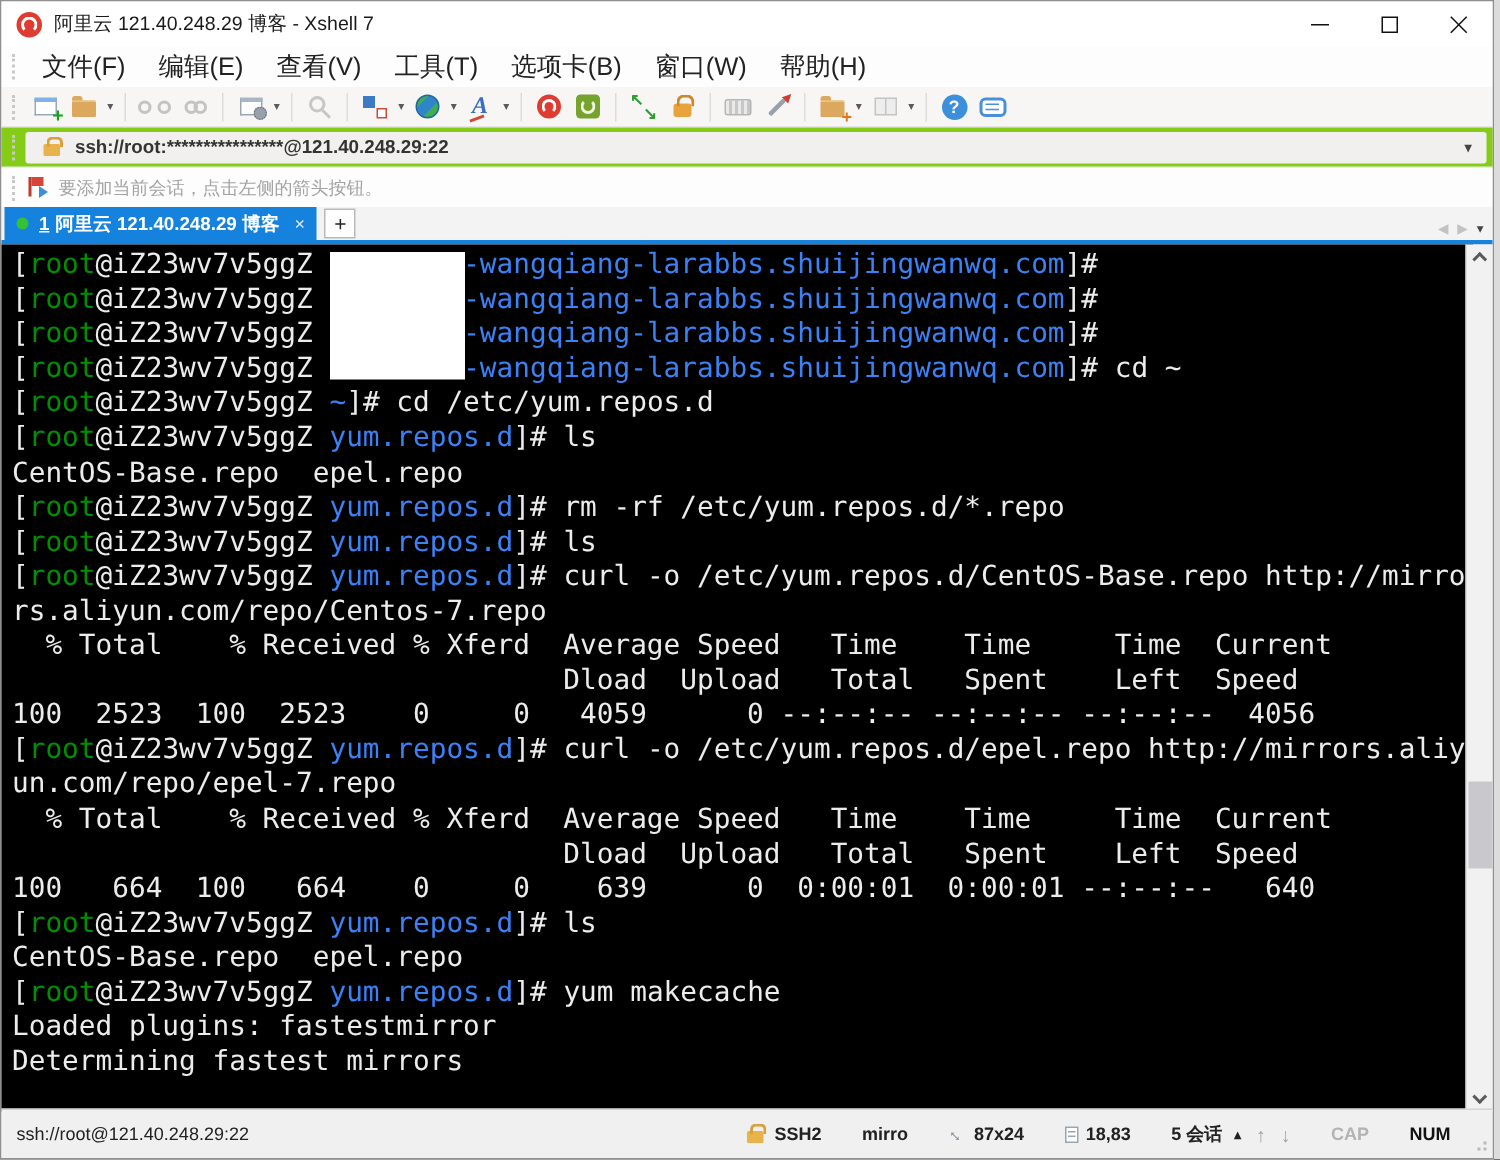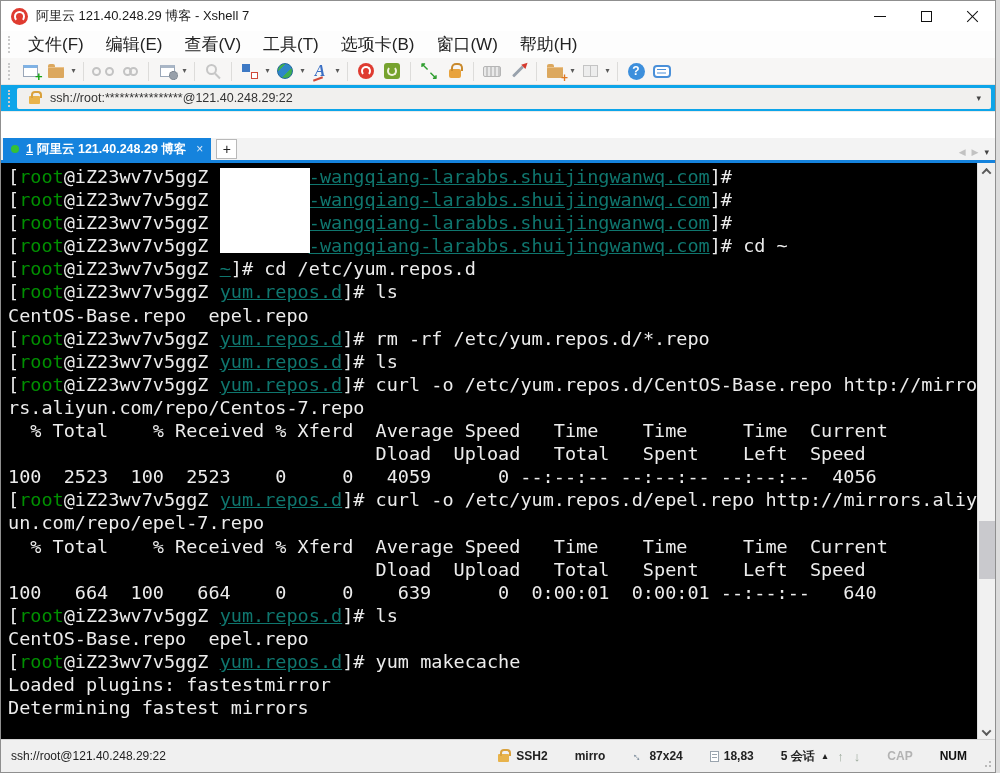--- a/index.html
+++ b/index.html
@@ -61,21 +61,21 @@
   .ic-kbd { width:18px; height:11px; border:1px solid #b5b5b5; border-radius:2px; background:repeating-linear-gradient(90deg,#e9e9e9 0 2px,#c7c7c7 2px 4px); }
   .ic-pen { width:14px; height:3px; background:#98a1ac; transform:rotate(-45deg); position:relative; border-radius:1px; }
   .ic-pen::after { content:""; position:absolute; right:-6px; top:-1.5px; border-left:6px solid #d43a2f; border-top:3px solid transparent; border-bottom:3px solid transparent; }
   .ic-grid { width:15px; height:12px; border:1px solid #c4c4c4; background:#ededed; position:relative; }
   .ic-grid::after { content:""; position:absolute; left:6px; top:0; bottom:0; width:1px; background:#c4c4c4; }
   .ic-help { width:17px; height:17px; border-radius:50%; background:#3d8fdc; color:#fff; font-weight:bold; font-size:12px; display:flex; align-items:center; justify-content:center; }
   .ic-feedback { width:18px; height:13px; border:2px solid #4a90d9; border-radius:4px; background:#fff; position:relative; }
   .ic-feedback::after { content:""; position:absolute; left:2px; top:2px; width:9px; height:1.5px; background:#4a90d9; box-shadow:0 3.5px 0 #4a90d9; }
 
   
-  .addressbar { position:absolute; left:0; top:84px; right:0; height:27px; background:#0ea5e9; border-bottom:1px solid #ecebe9; display:flex; align-items:center; }
+  .addressbar { position:absolute; left:0; top:84px; right:0; height:27px; background:#84cc16; border-bottom:1px solid #ecebe9; display:flex; align-items:center;font-weight:bold; }
   .addr-field { flex:1; height:21px; background:#f1f0ee; border-radius:2px; margin-right:4px; display:flex; align-items:center; padding:0 6px; }
   .addr-lock { width:11px; height:8px; background:#e8b34b; border-radius:1px; position:relative; margin:4px 10px 0 6px; flex:none; }
   .addr-lock::before { content:""; position:absolute; top:-5px; left:2px; width:7px; height:5px; border:2px solid #d9a13c; border-bottom:none; border-radius:4px 4px 0 0; }
   .addr-text { font-size:12.5px; color:#333; }
   .addr-caret { margin-left:auto; font-size:9px; color:#444; padding:0 4px; }
 
   
   .hintbar { position:absolute; left:0; top:111px; right:0; height:26px; background:#fdfdfd; display:flex; align-items:center; }
   .ic-flag { position:relative; width:14px; height:14px; margin-right:8px; flex:none; }
   .ic-flag .pole { position:absolute; left:2px; top:0; width:2px; height:13px; background:#c0392b; }
@@ -91,21 +91,21 @@
   .tab-title { font-size:12.5px; font-weight:bold; white-space:nowrap; }
   .tab-close { margin-left:10px; font-size:12px; color:#d9e8f7; line-height:12px; }
   .tab-plus { width:21px; height:20px; background:#fff; border:1px solid #b9b9b9; margin-left:5px; margin-bottom:1px; display:flex; align-items:center; justify-content:center; font-size:14px; color:#222; }
   .tab-right { position:absolute; right:6px; bottom:3px; display:flex; align-items:center; gap:6px; }
   .tab-nav { font-size:9px; color:#c2c2c2; }
   .tab-menu-caret { font-size:9px; color:#444; }
 
   
   .terminal { position:absolute; left:0; top:162px; width:981px; height:578px; background:#000; overflow:hidden; }
   .tlines { padding:2px 0 0 7px; font-family:"DejaVu Sans Mono", monospace; font-size:18.5px; line-height:23.1px; white-space:pre; }
-  .c-w { color:#ececec; } .c-g { color:#008f00; } .c-m { color:#0f766e;text-decoration:underline; }
+  .c-w { color:#ececec; } .c-g { color:#008f00; } .c-m { color:#3b82f6; }
   .redaction { position:absolute; left:219px; top:5px; width:90px; height:85px; background:#fff; }
 
   
   .vscroll { position:absolute; right:0; top:162px; width:18px; height:578px; background:#f1f1f1; border-left:1px solid #dedede; }
   .sc-btn { position:absolute; left:0; width:17px; height:17px; display:flex; align-items:center; justify-content:center; }
   .sc-up { top:0; } .sc-down { bottom:0; }
   .chev { width:7px; height:7px; border-left:2px solid #5a5a5a; border-top:2px solid #5a5a5a; }
   .chev.up { transform:rotate(45deg) translate(1px,1px); }
   .chev.down { transform:rotate(225deg) translate(1px,1px); }
   .sc-thumb { position:absolute; left:1px; top:358px; width:16px; height:58px; background:#c9c9cd; }
@@ -258,20 +258,29 @@
 
   <div class="addressbar">
     <span class="grip"></span>
     <div class="addr-field">
       <span class="addr-lock"></span>
       <span class="addr-text">ssh://root:****************@121.40.248.29:22</span>
       <span class="addr-caret">▾</span>
     </div>
   </div>
 
+  <div class="hintbar">
+    <span class="grip"></span>
+    <span class="ic-flag">
+        <span class="pole"></span>
+        <span class="cloth"></span>
+        <span class="arr"></span>
+      </span>
+    <span class="hint-text">要添加当前会话，点击左侧的箭头按钮。</span>
+  </div>
 
   <div class="tabbar">
     <div class="tab-active">
       <span class="tab-dot"></span>
       <span class="tab-num">1</span>
       <span class="tab-title">阿里云 121.40.248.29 博客</span>
       <span class="tab-close">×</span>
     </div>
     <div class="tab-plus">+</div>
     <div class="tab-right">

